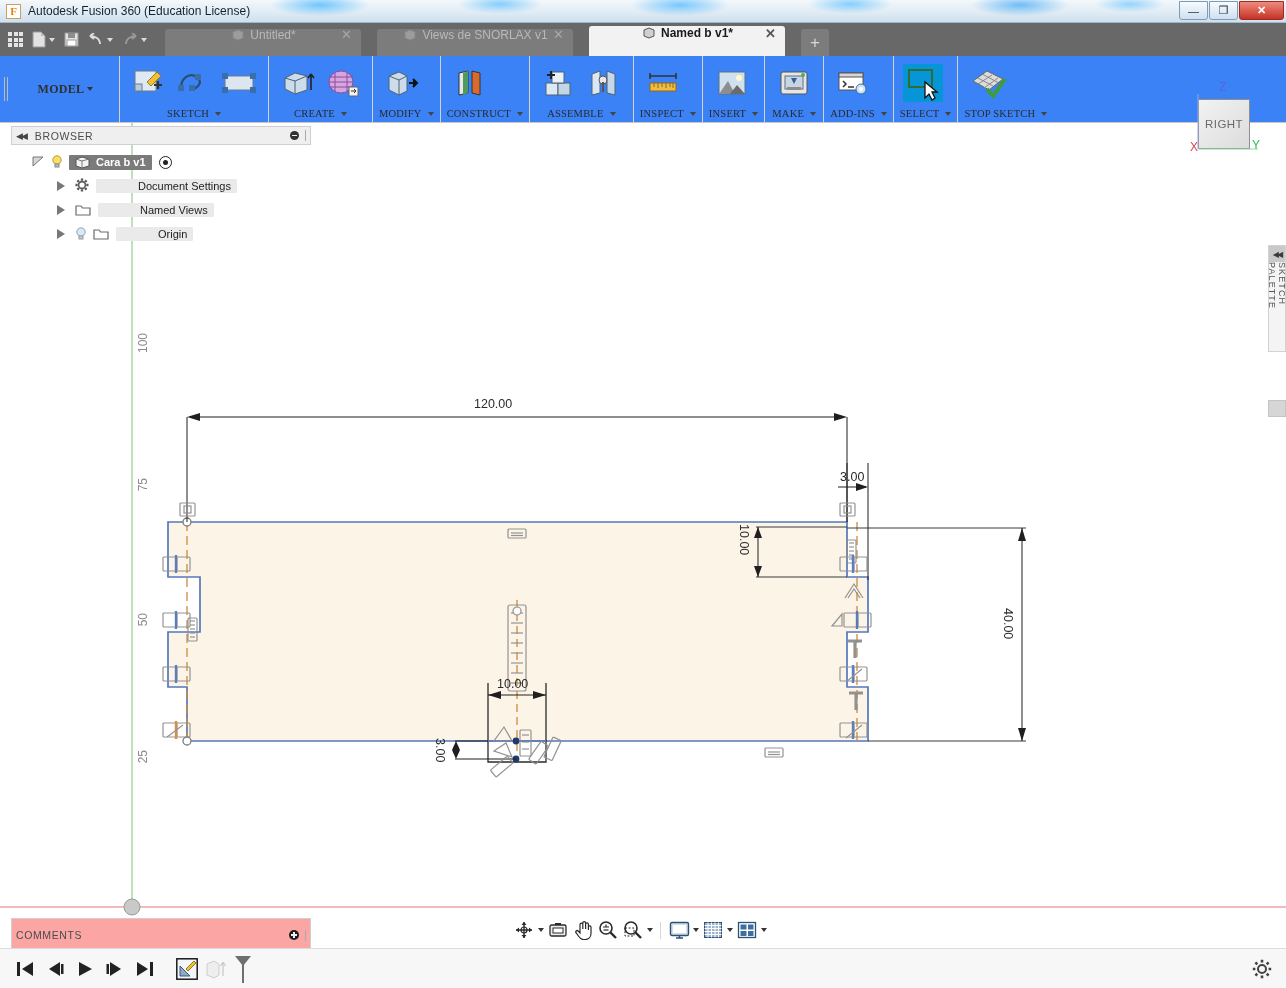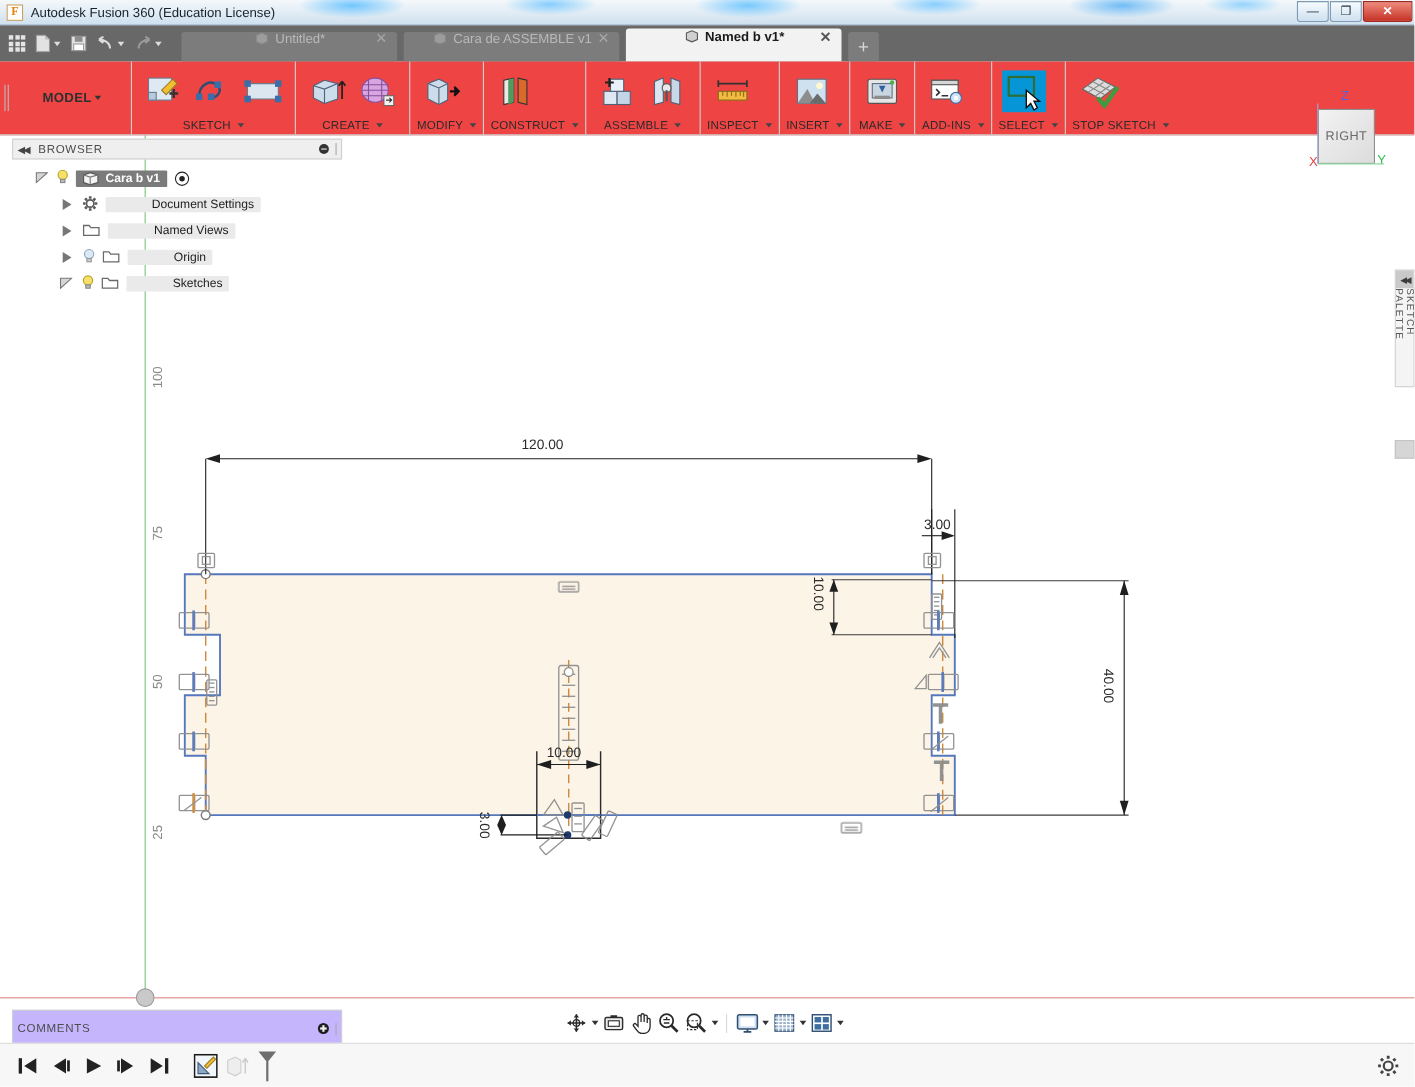--- a/index.html
+++ b/index.html
@@ -56,38 +56,38 @@
   .qa-icon { color:#e9e9e9; display:flex; align-items:center; cursor:default; }
   .grid9 { display:grid; grid-template-columns:repeat(3,4px); grid-template-rows:repeat(3,4px); gap:1.5px; }
   .grid9 i { background:#e4e4e4; display:block; width:4px; height:4px; }
   .caret { width:0;height:0;border-left:3.5px solid transparent;border-right:3.5px solid transparent;border-top:4px solid #ddd; margin-left:3px;}
 
   .tabs { display:flex; align-items:flex-end; height:33px; margin-left:18px; }
   .tab {
     height:27px; display:flex; align-items:center; gap:6px;
     padding:0 10px 16px 12px; min-width:196px; justify-content:center;
     background:#7c7c7c; color:#b9b9b9; font-size:12px;
-    border-radius:3px 3px 0 0; margin-right:6px; position:relative;
+    border-radius:3px 3px 0 0; margin-right:16px; position:relative;
   }
   .tab.active { background:#f2f2f2; color:#1a1a1a; font-weight:bold; height:30px; }
   .tab .tabx { position:absolute; right:9px; font-size:13px; color:#a8a8a8; }
   .tab.active .tabx { color:#555; }
   .cube-ico { width:12px;height:12px; flex:none; }
   .plus-tab { width:28px;height:27px; background:#7c7c7c; display:flex;align-items:center;justify-content:center;
     color:#d8d8d8; font-size:17px; border-radius:3px 3px 0 0; }
   .qa-right { margin-left:auto; display:flex; align-items:center; height:33px; padding-right:10px; gap:12px; }
   .user-name { color:#ececec; font-size:12px; }
   .clock { width:15px;height:15px;border:1.6px solid #d8d8d8;border-radius:50%; position:relative; }
   .clock:after{content:"";position:absolute;left:5.4px;top:2.4px;width:1.4px;height:5px;background:#d8d8d8;}
   .qmark { color:#ddd; font-size:15px; font-weight:bold; }
 
   
   .ribbon {
     position:absolute; left:0; top:56px; width:1286px; height:67px;
-    background:#ef4444; border-bottom:1px solid #c8c8c8; display:flex; align-items:stretch;
+    background:#3b82f6; border-bottom:1px solid #c8c8c8; display:flex; align-items:stretch;font-family:Liberation Serif, serif;
   }
   .rb-grip { width:12px; display:flex;align-items:center;justify-content:center; }
   .rb-grip span{ width:1px;height:24px;background:#bbb;display:block;margin:0 1px;}
   .rb-model {
     width:108px; display:flex; align-items:center; justify-content:center;
     font-size:12px; color:#303030; font-weight:bold; letter-spacing:.3px;
     border-right:1px solid #d2d2d2;
   }
   .rb-panel { display:flex; flex-direction:column; border-right:1px solid #d2d2d2; padding:0 6px; }
   .rb-icons { flex:1; display:flex; align-items:center; gap:5px; padding:4px 3px 0; }
@@ -147,21 +147,21 @@
   .spal-hd { height:16px; background:#c9c9c9; display:flex;align-items:center;justify-content:center;
              font-size:8px; color:#3b3b3b; letter-spacing:-2px; }
   .spal-txt {
     writing-mode:vertical-rl; font-size:9px; color:#555; letter-spacing:1.1px;
     height:88px; display:flex; align-items:center; justify-content:center; width:100%;
   }
   .spal-btm { position:absolute; right:0; top:400px; width:18px;height:17px;background:#d6d6d6;border:1px solid #c4c4c4;}
 
   
   .comments { position:absolute; left:11px; top:918px; width:300px; height:16px;
-              background:#c4b5fd; border:1px solid #cfcfcf; display:flex; align-items:center;
+              background:#fca5a5; border:1px solid #cfcfcf; display:flex; align-items:center;
               padding:16px 4px; font-size:10.5px; color:#4c4c4c; letter-spacing:.6px; }
   .comments .plusbtn { width:10px;height:10px;border-radius:50%;background:#1d1d1d; position:relative; }
   .comments .plusbtn:after{content:"";position:absolute;left:4.2px;top:2px;width:1.6px;height:6px;background:#efefef;}
   .comments .plusbtn:before{content:"";position:absolute;left:2px;top:4.2px;width:6px;height:1.6px;background:#efefef;}
 
   
   .navbar { position:absolute; left:513px; top:915px; width:260px; height:30px;
             display:flex; align-items:center; gap:3px; }
   .nv { display:flex; align-items:center; }
   .nv-btn { width:22px; height:24px; display:flex; align-items:center; justify-content:center; }
@@ -463,21 +463,21 @@
         <svg class="cube-ico" viewBox="0 0 12 12">
             <path d="M1 3 L6 1 L11 3 L11 9 L6 11 L1 9 Z" fill="#9c9c9c" stroke="#888"></path>
           </svg>
         <span>Untitled*</span>
         <span class="tabx">✕</span>
       </div>
       <div class="tab">
         <svg class="cube-ico" viewBox="0 0 12 12">
             <path d="M1 3 L6 1 L11 3 L11 9 L6 11 L1 9 Z" fill="#9c9c9c" stroke="#888"></path>
           </svg>
-        <span>Cara de ASSEMBLE v1</span>
+        <span>Views de SNORLAX v1</span>
         <span class="tabx">✕</span>
       </div>
       <div class="tab active">
         <svg class="cube-ico" viewBox="0 0 12 12">
             <path d="M1 3 L6 1 L11 3 L11 9 L6 11 L1 9 Z" fill="#d0d0d0" stroke="#555"></path>
           </svg>
         <span>Named b v1*</span>
         <span class="tabx">✕</span>
       </div>
       <div class="plus-tab">+</div>
@@ -777,39 +777,20 @@
             </svg>
         </span>
         <span style="margin-right:7px;">
           <svg width="16" height="13" viewBox="0 0 16 13">
               <path d="M1 3 h5 l1.6 2 h7.4 v7 h-14 z" fill="#fff" stroke="#6a6a6a" stroke-width="1.2"></path>
             </svg>
         </span>
         <span class="node-lbl hov">Origin</span>
       </div>
 
-      <div class="trow" style="padding-left:43px;">
-        <span style="margin-right:8px;">
-          <svg width="12" height="12" viewBox="0 0 12 12">
-              <path d="M1 2 L11 2 L1 11 Z" fill="#d6d6d6" stroke="#777"></path>
-            </svg>
-        </span>
-        <span style="margin-right:6px;">
-          <svg width="12" height="13" viewBox="0 0 12 13">
-              <circle cx="6" cy="5" r="4.2" fill="#f7e06a" stroke="#b6a020"></circle>
-              <rect x="4" y="9" width="4" height="3" fill="#bbb" stroke="#888"></rect>
-            </svg>
-        </span>
-        <span style="margin-right:7px;">
-          <svg width="16" height="13" viewBox="0 0 16 13">
-              <path d="M1 3 h5 l1.6 2 h7.4 v7 h-14 z" fill="#fff" stroke="#6a6a6a" stroke-width="1.2"></path>
-            </svg>
-        </span>
-        <span class="node-lbl hov">Sketches</span>
-      </div>
 
 
     </div>
   </div>
 
   <div class="viewcube">
     <div class="vc-z">Z</div>
     <div class="vc-face">RIGHT</div>
     <div class="vc-y">Y</div>
     <div class="vc-x">X</div>

